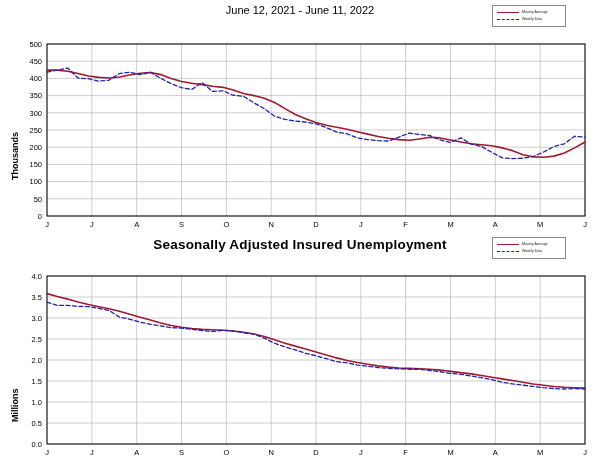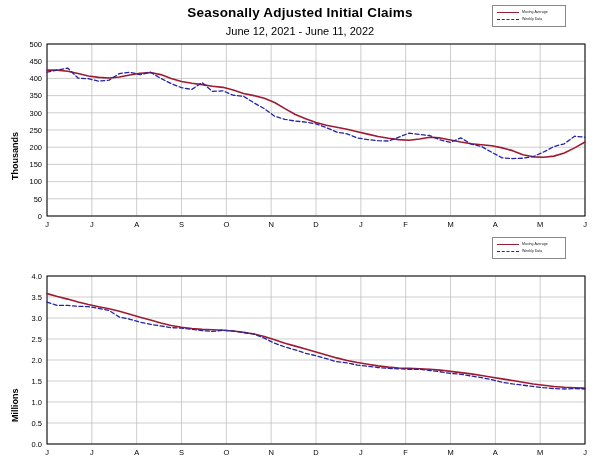--- a/index.html
+++ b/index.html
@@ -84,21 +84,20 @@
   .xtick-text {
     font-size: 7.5px;
     font-family: "Liberation Sans", sans-serif;
     fill: #000;
   }
 </style>
 </head>
 <body>
 
 <div class="chart-block" id="chart-top">
-  <div class="chart-title">Seasonally Adjusted Initial Claims</div>
   <div class="chart-subtitle">June 12, 2021 - June 11, 2022</div>
 
   <div class="legend-box" id="legend-top" style="left:492px; top:5px; width:64px;">
     <div class="legend-row">
       <span class="legend-swatch solid"></span>
       <span class="legend-label">Moving Average</span>
     </div>
     <div class="legend-row">
       <span class="legend-swatch dashed"></span>
       <span class="legend-label">Weekly Data</span>
@@ -158,20 +157,21 @@
         <line x1="585" x2="585" y1="4" y2="176" stroke="#b9b9b9" stroke-width="0.7"></line>
         <text x="585" y="187" text-anchor="middle" class="xtick-text">J</text>
         <rect x="47" y="4" width="538" height="172" fill="none" stroke="#000" stroke-width="1"></rect>
         <polyline points="47.00,30.14 57.35,30.14 67.69,31.18 78.04,33.58 88.38,35.99 98.73,37.37 109.08,38.06 119.42,37.02 129.77,34.96 140.12,33.24 150.46,32.55 160.81,34.62 171.15,38.40 181.50,41.50 191.85,43.22 202.19,44.59 212.54,46.31 222.88,47.34 233.23,50.10 243.58,53.54 253.92,55.60 264.27,58.35 274.62,62.48 284.96,68.67 295.31,74.52 305.65,78.65 316.00,82.43 326.35,85.18 336.69,87.25 347.04,89.31 357.38,91.72 367.73,94.13 378.08,96.54 388.42,98.26 398.77,99.63 409.12,100.32 419.46,98.94 429.81,97.22 440.15,97.91 450.50,99.98 460.85,102.04 471.19,103.76 481.54,104.79 491.88,105.82 502.23,107.89 512.58,110.64 522.92,114.77 533.27,116.83 543.62,117.18 553.96,116.14 564.31,113.05 574.65,107.89 585.00,102.04" fill="none" stroke="#9e1b32" stroke-width="1.6" stroke-linejoin="round" stroke-linecap="round"></polyline>
         <polyline points="47.00,32.21 57.35,30.14 67.69,28.08 78.04,38.06 88.38,38.74 98.73,41.15 109.08,40.12 119.42,33.58 129.77,32.21 140.12,34.62 150.46,32.21 160.81,38.40 171.15,43.56 181.50,47.69 191.85,49.41 202.19,42.53 212.54,51.47 222.88,50.78 233.23,55.26 243.58,56.29 253.92,62.82 264.27,68.67 274.62,76.24 284.96,79.34 295.31,81.06 305.65,82.09 316.00,83.81 326.35,87.59 336.69,92.06 347.04,93.78 357.38,97.91 367.73,99.63 378.08,100.66 388.42,101.01 398.77,97.22 409.12,93.10 419.46,94.47 429.81,95.50 440.15,99.98 450.50,102.38 460.85,97.91 471.19,104.10 481.54,106.51 491.88,112.36 502.23,117.86 512.58,118.55 522.92,118.21 533.27,116.49 543.62,112.02 553.96,106.51 564.31,103.76 574.65,96.19 585.00,97.22" fill="none" stroke="#2323a8" stroke-width="1.3" stroke-linejoin="round" stroke-linecap="round" stroke-dasharray="4,2.5"></polyline>
       </svg>
   </div>
 </div>
 
 <div class="chart-block" id="chart-bottom">
+  <div class="chart-title">Seasonally Adjusted Insured Unemployment</div>
 
   <div class="legend-box" id="legend-bottom" style="left:492px; top:5px; width:64px;">
     <div class="legend-row">
       <span class="legend-swatch solid"></span>
       <span class="legend-label">Moving Average</span>
     </div>
     <div class="legend-row">
       <span class="legend-swatch dashed"></span>
       <span class="legend-label">Weekly Data</span>
     </div>

